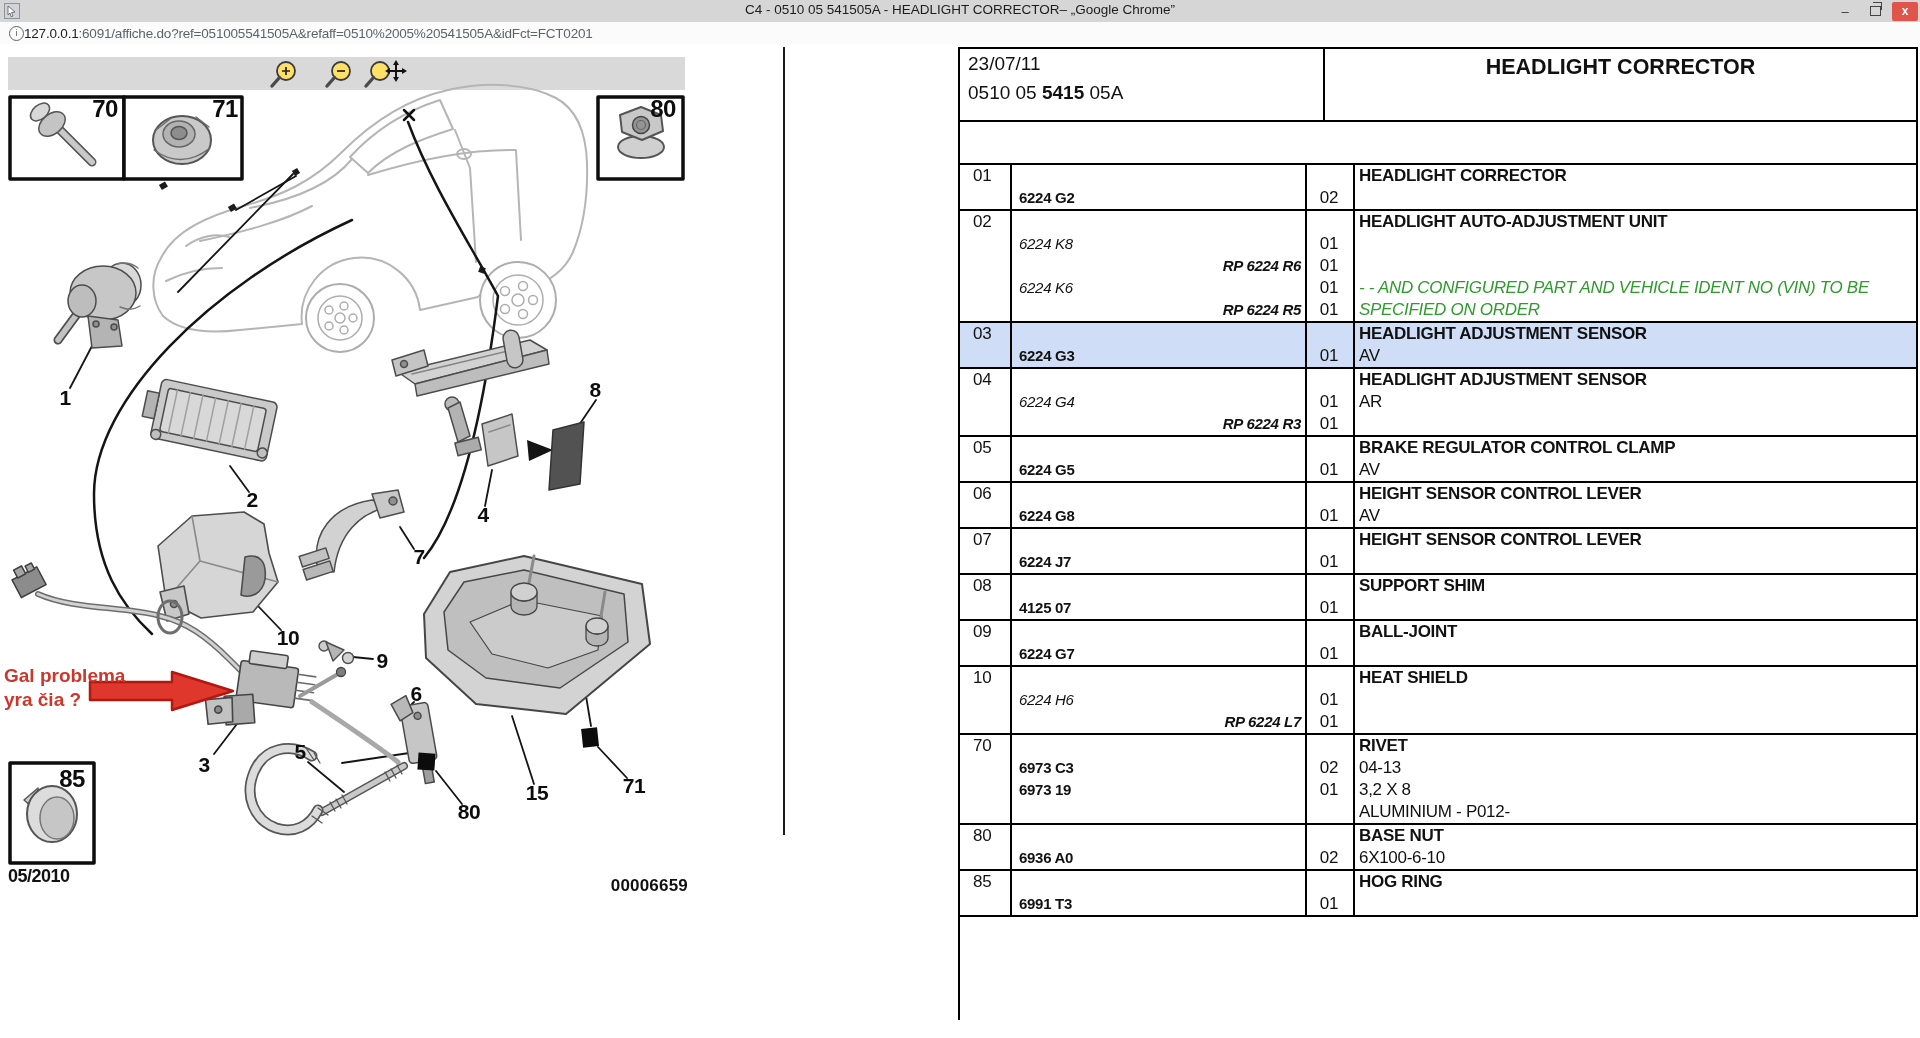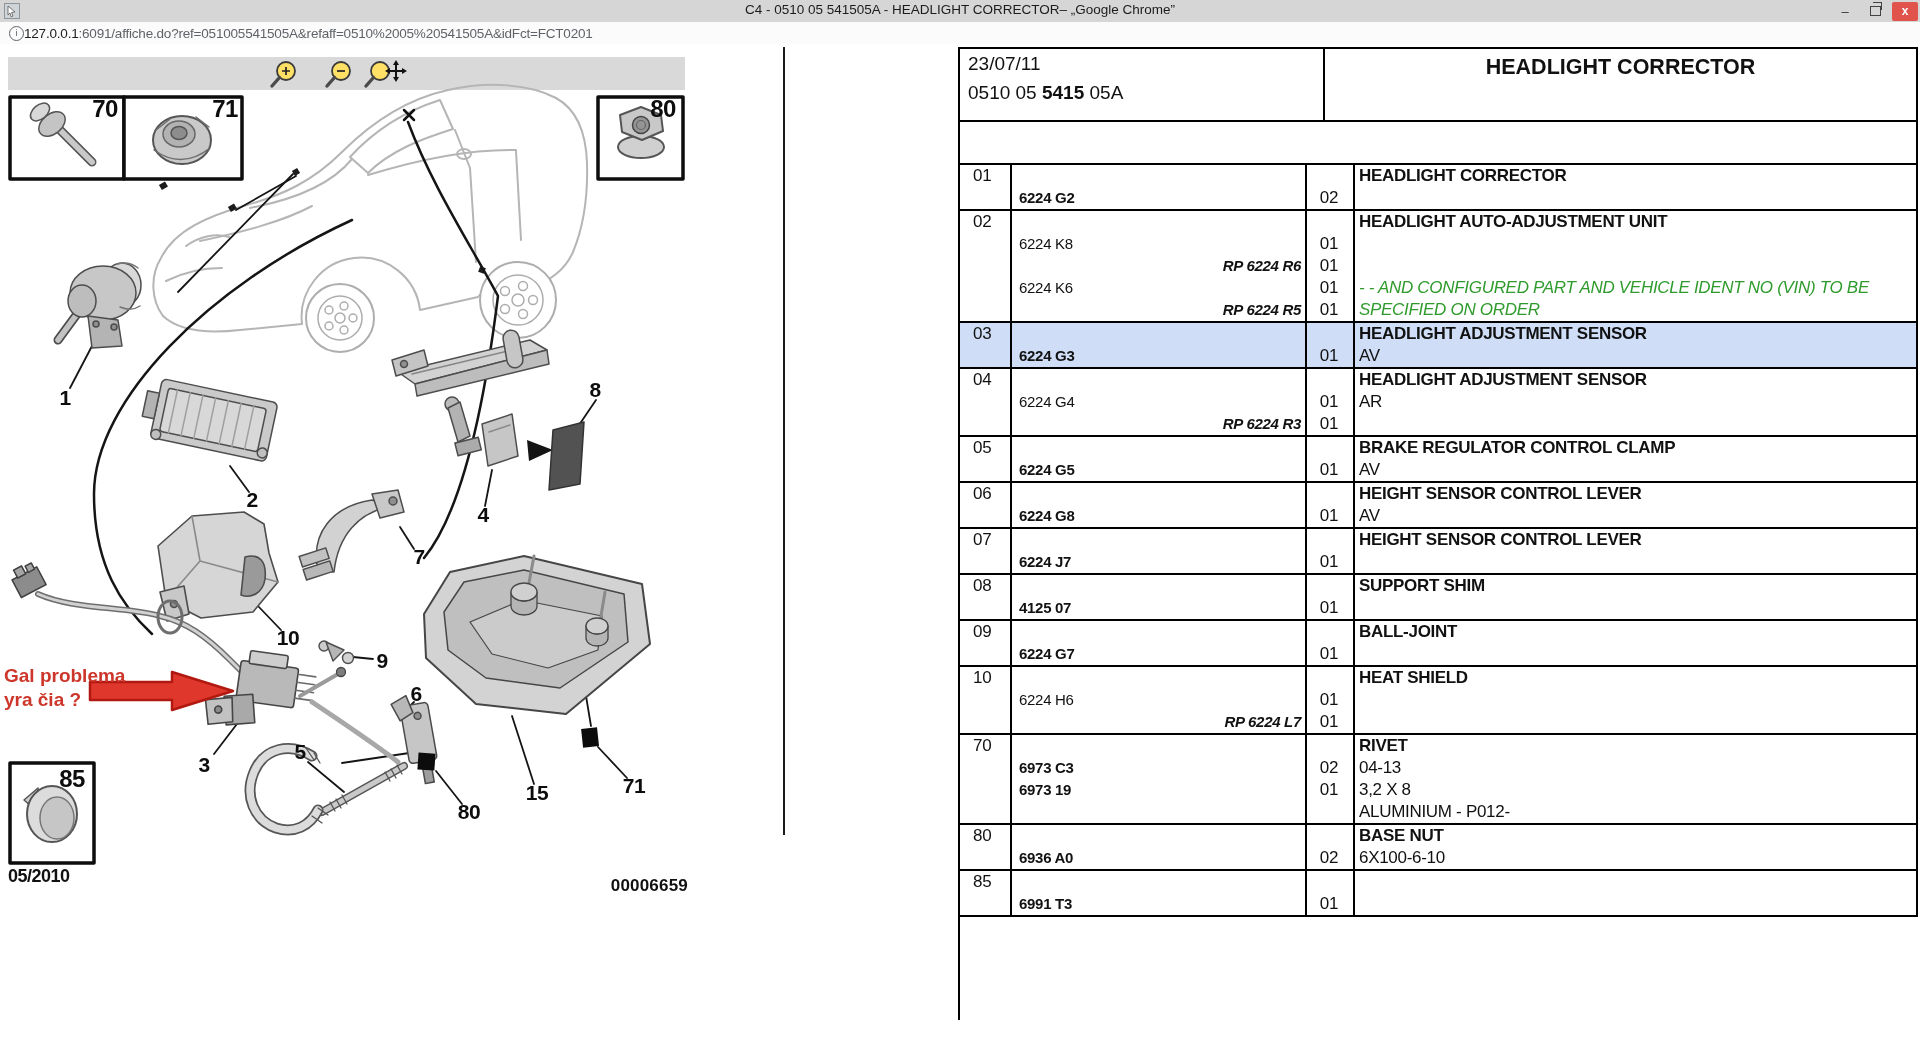--- a/index.html
+++ b/index.html
@@ -60,21 +60,21 @@
         background-size:2px 100%,2px 100%,2px 100%;
         background-position:50px 0,345px 0,393px 0;
         background-repeat:no-repeat;}
   .prow:last-child{border-bottom:none;}
   .prow.hl{background-color:var(--hl,#cfdef6);}
   .pline{display:grid;grid-template-columns:50px 295px 48px auto;height:22px;line-height:22px;
          font-size:17px;letter-spacing:-0.3px;color:#111;}
   .c-ref{padding-left:13px;}
   .c-code{padding-left:9px;font-size:15px;}
   .c-code.b{font-weight:bold;}
-  .c-code.i{}
+  .c-code.i{font-style:italic;}
   .c-code.bi{font-weight:bold;font-style:italic;text-align:right;padding-right:4px;}
   .c-qty{text-align:center;}
   .c-desc{padding-left:6px;}
   .c-desc.nm{font-weight:bold;}
   .c-desc.g{color:var(--green,#2e9b2c);font-style:italic;}
   .tail-line{width:2px;height:103px;background:#000;}
 </style>
 </head>
 <body>
 
@@ -595,20 +595,21 @@
               <div class="c-code b">6936 A0</div>
               <div class="c-qty">02</div>
               <div class="c-desc">6X100-6-10</div>
             </div>
           </div>
           <div class="prow">
             <div class="pline">
               <div class="c-ref">85</div>
               <div class="c-code"></div>
               <div class="c-qty"></div>
+              <div class="c-desc nm">HOG RING</div>
             </div>
             <div class="pline">
               <div class="c-ref"></div>
               <div class="c-code b">6991 T3</div>
               <div class="c-qty">01</div>
               <div class="c-desc"></div>
             </div>
           </div>
         </div>
       <div class="tail-line"></div>

